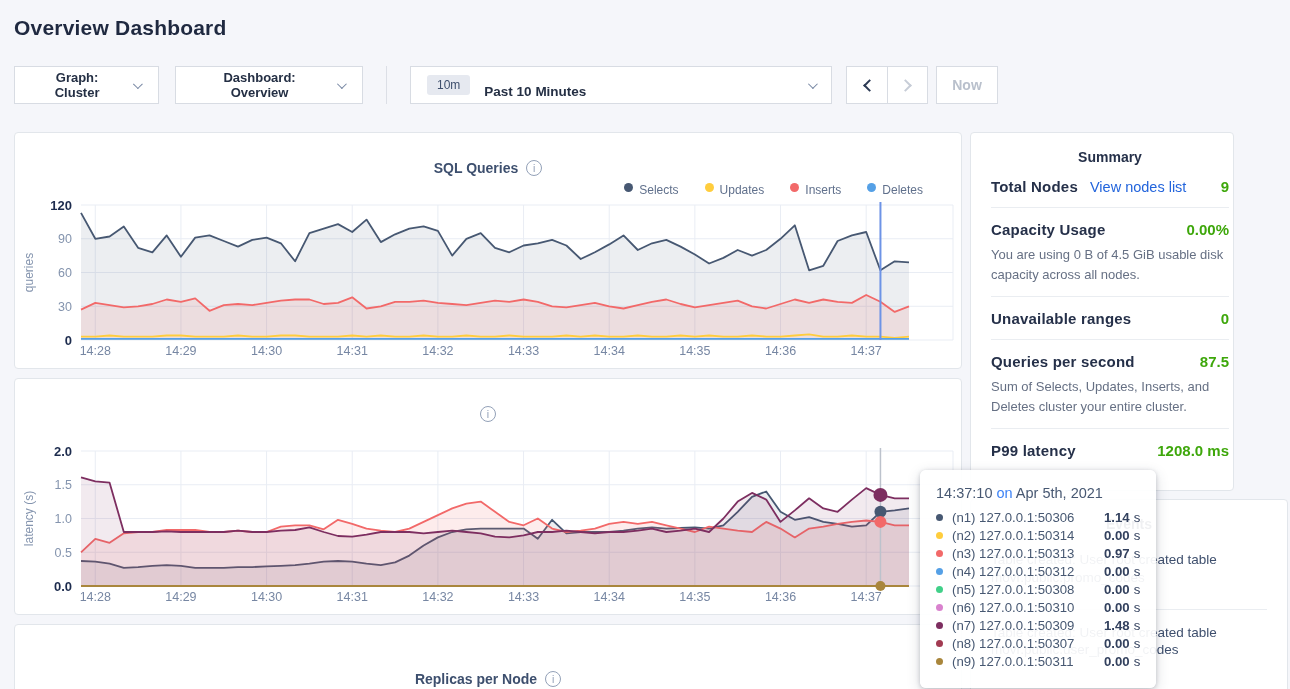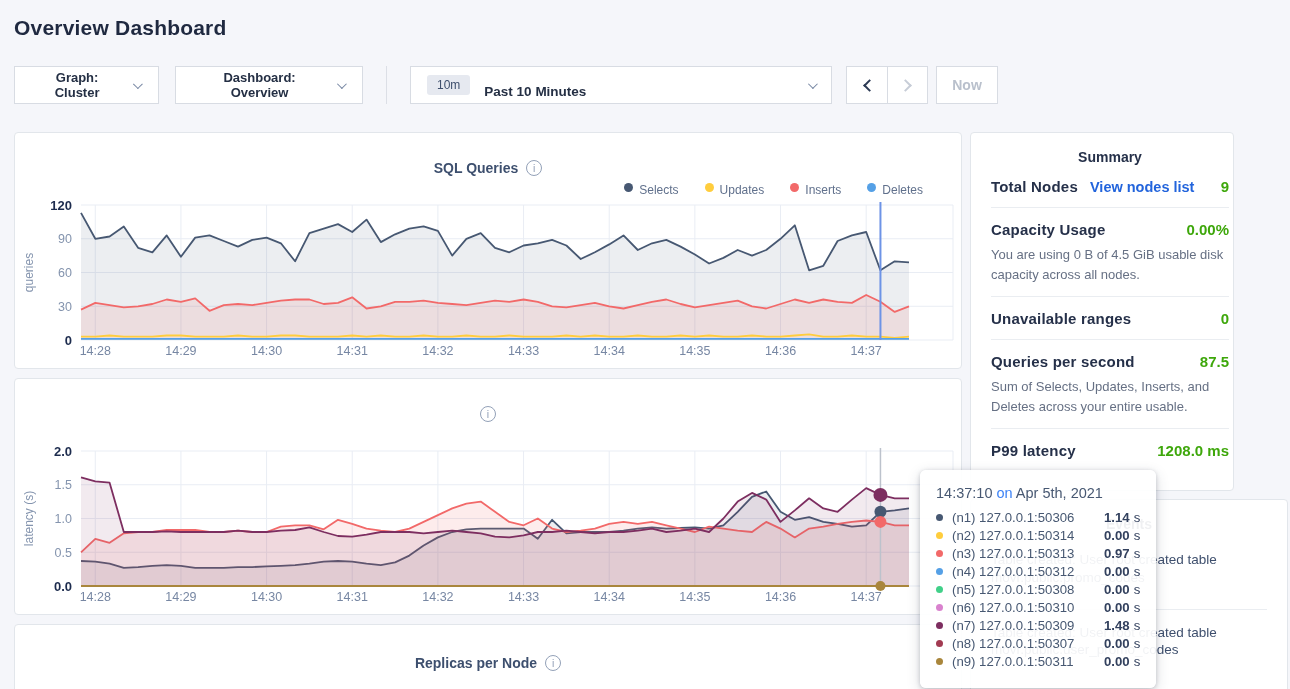--- a/index.html
+++ b/index.html
@@ -53,21 +53,21 @@
   svg.chart { display:block; }
 
   
   .summary-card { width:264px; height:359px; padding:16px 4px 0 20px; }
   .panel-title { text-align:center; font-size:14px; font-weight:700; color:#253049; }
   .sum-row { padding:13px 0 12px 0; border-bottom:1px solid #eaedf1; }
   .sum-row:first-of-type { margin-top:6px; }
   .sum-row:last-of-type { border-bottom:none; }
   .sum-line { display:flex; align-items:baseline; }
   .sum-label { font-size:15px; font-weight:700; color:#253049; letter-spacing:.2px;}
-  .sum-link { font-size:14.5px; font-weight:700; color:#2264dc; margin-left:12px; cursor:pointer; text-decoration:none;}
+  .sum-link { font-size:14.5px; font-weight:400; color:#2264dc; margin-left:12px; cursor:pointer; text-decoration:none;}
   .sum-value { margin-left:auto; font-size:15px; font-weight:700; color:#3ea70b; }
   .sum-desc { margin-top:7px; font-size:13px; color:#667084; line-height:1.5; }
 
   
   .events-card { width:318px; height:240px; padding:16px 20px 0 20px; }
   .event-item { padding:13px 0 22px 0; font-size:13.5px; color:#3e4f6d; line-height:1.32; cursor:pointer; }
   .event-item + .event-item { border-top:1px solid #eaedf1; padding-top:14px; }
   .events-list { margin-top:6px; }
 
   
@@ -236,21 +236,21 @@
           <text x="57" y="145.5" text-anchor="end" fill="#1d2c4e" font-size="13" font-weight="bold" font-family="Liberation Sans, sans-serif">0.0</text>
           <text x="57" y="111.75" text-anchor="end" fill="#8494ae" font-size="12.5" font-weight="normal" font-family="Liberation Sans, sans-serif">0.5</text>
           <text x="57" y="78" text-anchor="end" fill="#8494ae" font-size="12.5" font-weight="normal" font-family="Liberation Sans, sans-serif">1.0</text>
           <text x="57" y="44.25" text-anchor="end" fill="#8494ae" font-size="12.5" font-weight="normal" font-family="Liberation Sans, sans-serif">1.5</text>
           <text x="57" y="10.5" text-anchor="end" fill="#1d2c4e" font-size="13" font-weight="bold" font-family="Liberation Sans, sans-serif">2.0</text>
           <text x="18" y="73.5" text-anchor="middle" fill="#8494ae" font-size="12" transform="rotate(-90 18 73.5)" font-family="Liberation Sans, sans-serif">latency (s)</text>
         </svg>
     </div>
 
     <div class="card chart-card">
-      <div class="chart-title-row" style="margin-top:3px;">
+      <div class="chart-title-row" style="margin-top:19px;">
         <span class="chart-title">Replicas per Node</span>
         <span class="info-icon"></span>
       </div>
     </div>
   </div>
 
   <div class="col-right">
     <div class="card summary-card">
       <div class="panel-title">Summary</div>
 
@@ -275,21 +275,21 @@
           <span class="sum-label">Unavailable ranges</span>
           <span class="sum-value">0</span>
         </div>
       </div>
 
       <div class="sum-row">
         <div class="sum-line">
           <span class="sum-label">Queries per second</span>
           <span class="sum-value">87.5</span>
         </div>
-        <div class="sum-desc">Sum of Selects, Updates, Inserts, and Deletes across your entire usable.</div>
+        <div class="sum-desc">Sum of Selects, Updates, Inserts, and Deletes cluster your entire cluster.</div>
       </div>
 
       <div class="sum-row">
         <div class="sum-line">
           <span class="sum-label">P99 latency</span>
           <span class="sum-value">1208.0 ms</span>
         </div>
       </div>
     </div>
 

